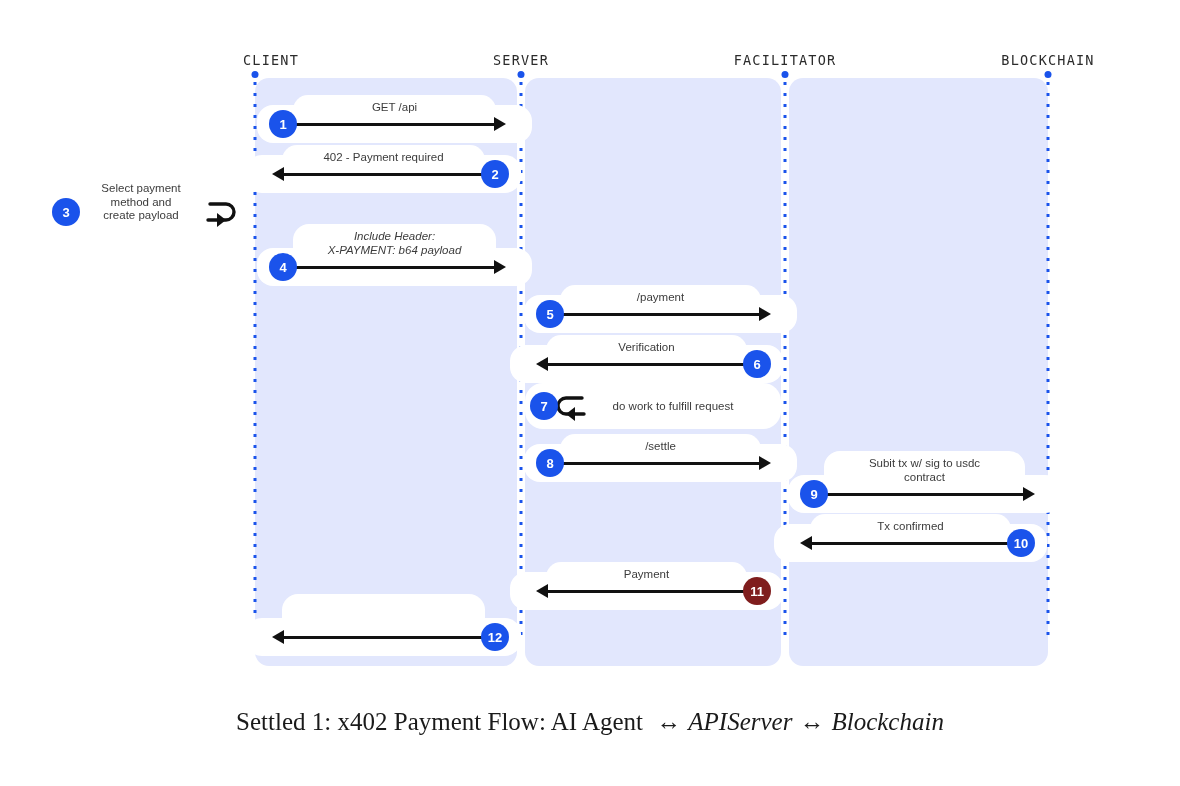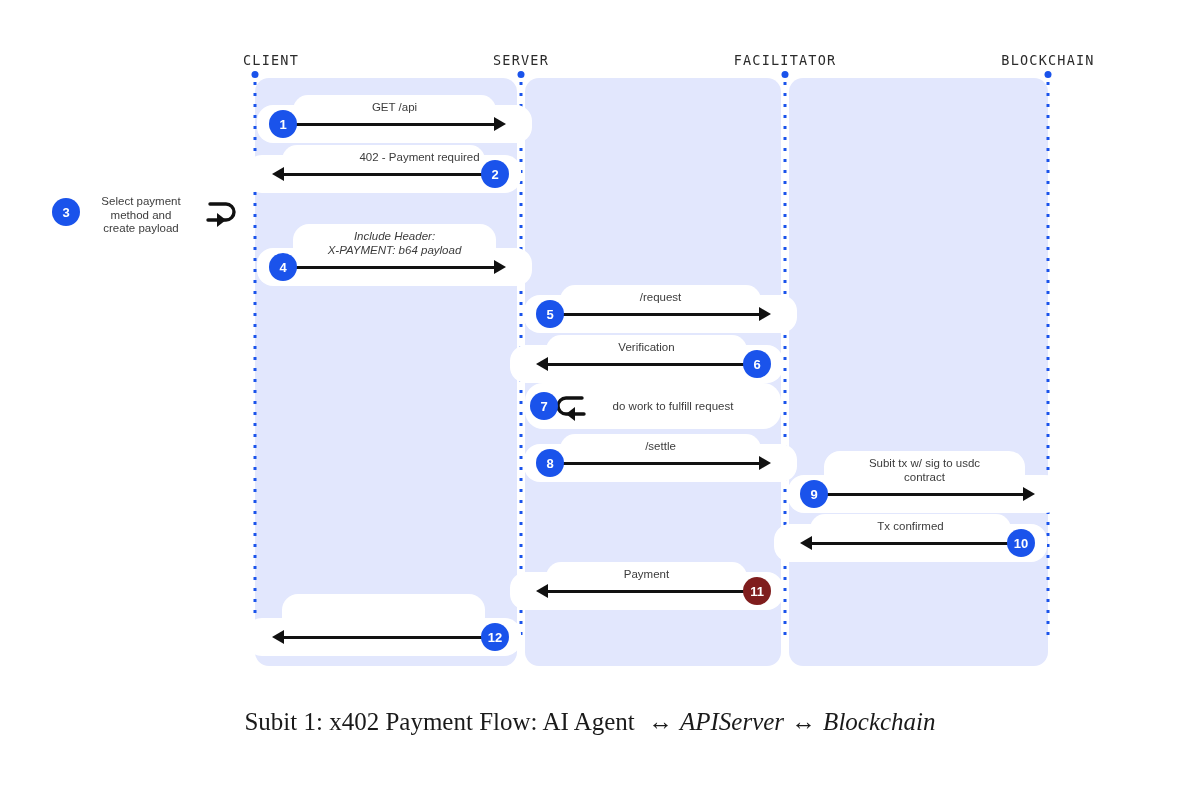--- a/index.html
+++ b/index.html
@@ -174,34 +174,34 @@
     <div class="lifeline-dot" style="left: 1048px; top: 71px; background: rgb(26, 83, 235);"></div>
     <div class="lifeline" style="left: 1048px; top: 82px; height: 554px;"></div>
     <div class="pill" style="left: 257px; top: 105px; width: 275px; height: 38px; background: rgb(255, 255, 255);"></div>
     <div class="pill-cap" style="left: 293px; top: 94.5px; width: 203px; height: 30.5px; background: rgb(255, 255, 255);"></div>
     <div class="msg-label" style="left: 394.5px; top: 100.5px; color: rgb(60, 60, 60);">GET /api</div>
     <div class="arrow-line" style="left: 283px; top: 122.5px; width: 213px; background: rgb(17, 17, 17);"></div>
     <div class="arrowhead right" style="top: 117px; left: 494px; border-left-color: rgb(17, 17, 17);"></div>
     <div class="badge" style="left: 283px; top: 124px; background: rgb(26, 83, 235);">1</div>
     <div class="pill" style="left: 246px; top: 155px; width: 275px; height: 38px; background: rgb(255, 255, 255);"></div>
     <div class="pill-cap" style="left: 282px; top: 144.5px; width: 203px; height: 30.5px; background: rgb(255, 255, 255);"></div>
-    <div class="msg-label" style="left: 383.5px; top: 150.5px; color: rgb(60, 60, 60); margin-left: 36px;">402 - Payment required</div>
+    <div class="msg-label" style="left: 383.5px; top: 150.5px; color: rgb(60, 60, 60);">402 - Payment required</div>
     <div class="arrow-line" style="left: 282px; top: 172.5px; width: 213px; background: rgb(17, 17, 17);"></div>
     <div class="arrowhead left" style="top: 167px; left: 272px; border-right-color: rgb(17, 17, 17);"></div>
     <div class="badge" style="left: 495px; top: 174px; background: rgb(26, 83, 235);">2</div>
     <div class="pill" style="left: 257px; top: 248px; width: 275px; height: 38px; background: rgb(255, 255, 255);"></div>
     <div class="pill-cap" style="left: 293px; top: 224px; width: 203px; height: 44px; background: rgb(255, 255, 255);"></div>
     <div class="msg-label" style="left: 394.5px; top: 230px; color: rgb(60, 60, 60); font-style: italic;">Include Header:
 X-PAYMENT: b64 payload</div>
     <div class="arrow-line" style="left: 283px; top: 265.5px; width: 213px; background: rgb(17, 17, 17);"></div>
     <div class="arrowhead right" style="top: 260px; left: 494px; border-left-color: rgb(17, 17, 17);"></div>
     <div class="badge" style="left: 283px; top: 267px; background: rgb(26, 83, 235);">4</div>
     <div class="pill" style="left: 524px; top: 295px; width: 273px; height: 38px; background: rgb(255, 255, 255);"></div>
     <div class="pill-cap" style="left: 560px; top: 284.5px; width: 201px; height: 30.5px; background: rgb(255, 255, 255);"></div>
-    <div class="msg-label" style="left: 660.5px; top: 290.5px; color: rgb(60, 60, 60);">/request</div>
+    <div class="msg-label" style="left: 660.5px; top: 290.5px; color: rgb(60, 60, 60);">/payment</div>
     <div class="arrow-line" style="left: 550px; top: 312.5px; width: 211px; background: rgb(17, 17, 17);"></div>
     <div class="arrowhead right" style="top: 307px; left: 759px; border-left-color: rgb(17, 17, 17);"></div>
     <div class="badge" style="left: 550px; top: 314px; background: rgb(26, 83, 235);">5</div>
     <div class="pill" style="left: 510px; top: 345px; width: 273px; height: 38px; background: rgb(255, 255, 255);"></div>
     <div class="pill-cap" style="left: 546px; top: 334.5px; width: 201px; height: 30.5px; background: rgb(255, 255, 255);"></div>
     <div class="msg-label" style="left: 646.5px; top: 340.5px; color: rgb(60, 60, 60); text-align: right;">Verification</div>
     <div class="arrow-line" style="left: 546px; top: 362.5px; width: 211px; background: rgb(17, 17, 17);"></div>
     <div class="arrowhead left" style="top: 357px; left: 536px; border-right-color: rgb(17, 17, 17);"></div>
     <div class="badge" style="left: 757px; top: 364px; background: rgb(26, 83, 235);">6</div>
     <div class="pill" style="left: 524px; top: 444px; width: 273px; height: 38px; background: rgb(255, 255, 255);"></div>
@@ -228,21 +228,21 @@
     <div class="msg-label" style="left: 646.5px; top: 567.5px; color: rgb(60, 60, 60);">Payment</div>
     <div class="arrow-line" style="left: 546px; top: 589.5px; width: 211px; background: rgb(17, 17, 17);"></div>
     <div class="arrowhead left" style="top: 584px; left: 536px; border-right-color: rgb(17, 17, 17);"></div>
     <div class="badge" style="left: 757px; top: 591px; background: #7f1d1d;">11</div>
     <div class="pill" style="left: 246px; top: 618px; width: 275px; height: 38px; background: rgb(255, 255, 255);"></div>
     <div class="pill-cap" style="left: 282px; top: 594px; width: 203px; height: 44px; background: rgb(255, 255, 255);"></div>
     <div class="arrow-line" style="left: 282px; top: 635.5px; width: 213px; background: rgb(17, 17, 17);"></div>
     <div class="arrowhead left" style="top: 630px; left: 272px; border-right-color: rgb(17, 17, 17);"></div>
     <div class="badge" style="left: 495px; top: 637px; background: rgb(26, 83, 235);">12</div>
     <div class="note" style="left: 48px; top: 185px; width: 194px; height: 50px;"></div>
-    <div class="note-text" style="left: 141px; top: 195px; color: rgb(60, 60, 60);">Select payment
+    <div class="note-text" style="left: 141px; top: 182px; color: rgb(60, 60, 60);">Select payment
 method and
 create payload</div>
     <div class="loop-glyph" style="left: 196px; top: 196px;"><svg width="44" height="32" viewBox="0 0 44 32">
         <g>
           <path d="M14 8 H30 A8 8 0 0 1 30 24 H12" fill="none" stroke="#111111" stroke-width="3.4" stroke-linecap="round"></path>
           <path d="M19 17 L10 24 L19 31 Z" fill="#111111" transform="translate(20,-7) scale(-1,1) translate(-20,7)"></path>
         </g>
       </svg></div>
     <div class="badge" style="left: 66px; top: 212px; background: rgb(26, 83, 235);">3</div>
     <div class="note" style="left: 525px; top: 383px; width: 256px; height: 46px;"></div>
@@ -250,14 +250,14 @@
     <div class="loop-glyph" style="left: 552px; top: 390px;"><svg width="44" height="32" viewBox="0 0 44 32">
         <g transform="scale(-1,1) translate(-44,0)">
           <path d="M14 8 H30 A8 8 0 0 1 30 24 H12" fill="none" stroke="#111111" stroke-width="3.4" stroke-linecap="round"></path>
           <path d="M19 17 L10 24 L19 31 Z" fill="#111111" transform="translate(20,-7) scale(-1,1) translate(-20,7)"></path>
         </g>
       </svg></div>
     <div class="badge" style="left: 544px; top: 406px; background: rgb(26, 83, 235);">7</div>
   </div>
 
 <div id="caption" style="top: 708px; font-size: 25px;">
-  <span class="cap-roman">Subit 1:</span><span class="cap-roman"> x402 Payment Flow: AI Agent </span><span class="cap-math" style="padding: 0px 7px; font-style: normal;">↔</span><span class="cap-math">APIServer</span><span class="cap-math" style="padding: 0px 7px; font-style: normal;">↔</span><span class="cap-math">Blockchain</span>
+  <span class="cap-roman">Settled 1:</span><span class="cap-roman"> x402 Payment Flow: AI Agent </span><span class="cap-math" style="padding: 0px 7px; font-style: normal;">↔</span><span class="cap-math">APIServer</span><span class="cap-math" style="padding: 0px 7px; font-style: normal;">↔</span><span class="cap-math">Blockchain</span>
 </div>
 
 </body></html>

